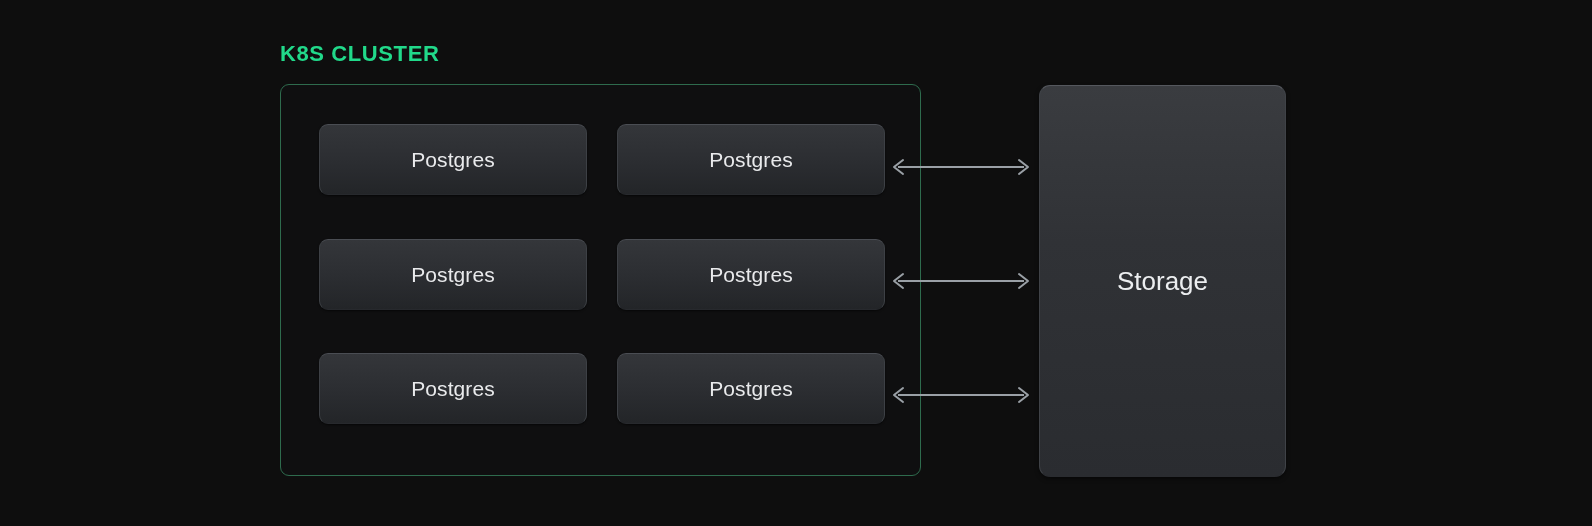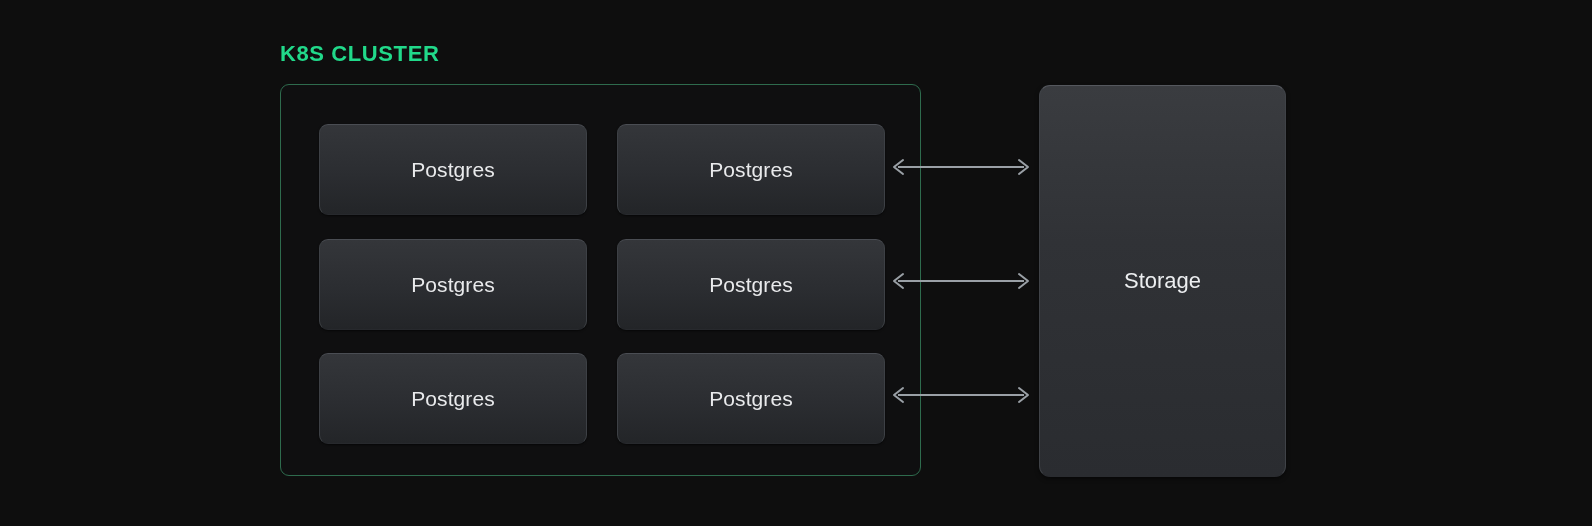--- a/index.html
+++ b/index.html
@@ -48,21 +48,21 @@
     border: 1px solid #2e6b4d;
     border-radius: 9px;
     box-sizing: border-box;
     background: #0f0f10;
   }
 
   
   .node {
     position: absolute;
     width: 268px;
-    height: 91px;
+    height: 71px;
     border-radius: 9px;
     box-sizing: border-box;
     background: linear-gradient(180deg, #34363a 0%, #2b2d31 55%, #232528 100%);
     border: 1px solid #3d4045;
     border-top-color: #4a4d53;
     border-bottom-color: #27292d;
     display: flex;
     align-items: center;
     justify-content: center;
     box-shadow: 0 1px 2px rgba(0,0,0,0.55);
@@ -92,21 +92,21 @@
     background: linear-gradient(180deg, #3a3c40 0%, #303236 40%, #2a2c30 100%);
     border: 1px solid #3f4247;
     border-top-color: #55585e;
     border-bottom-color: #2a2c30;
     display: flex;
     align-items: center;
     justify-content: center;
     box-shadow: 0 2px 4px rgba(0,0,0,0.5);
   }
   .storage-label {
-    font-size: 22px;
+    font-size: 26px;
     color: #eceef0;
     line-height: 1;
   }
 
   
   .connector {
     position: absolute;
     left: 890px;
     width: 142px;
     height: 24px;

